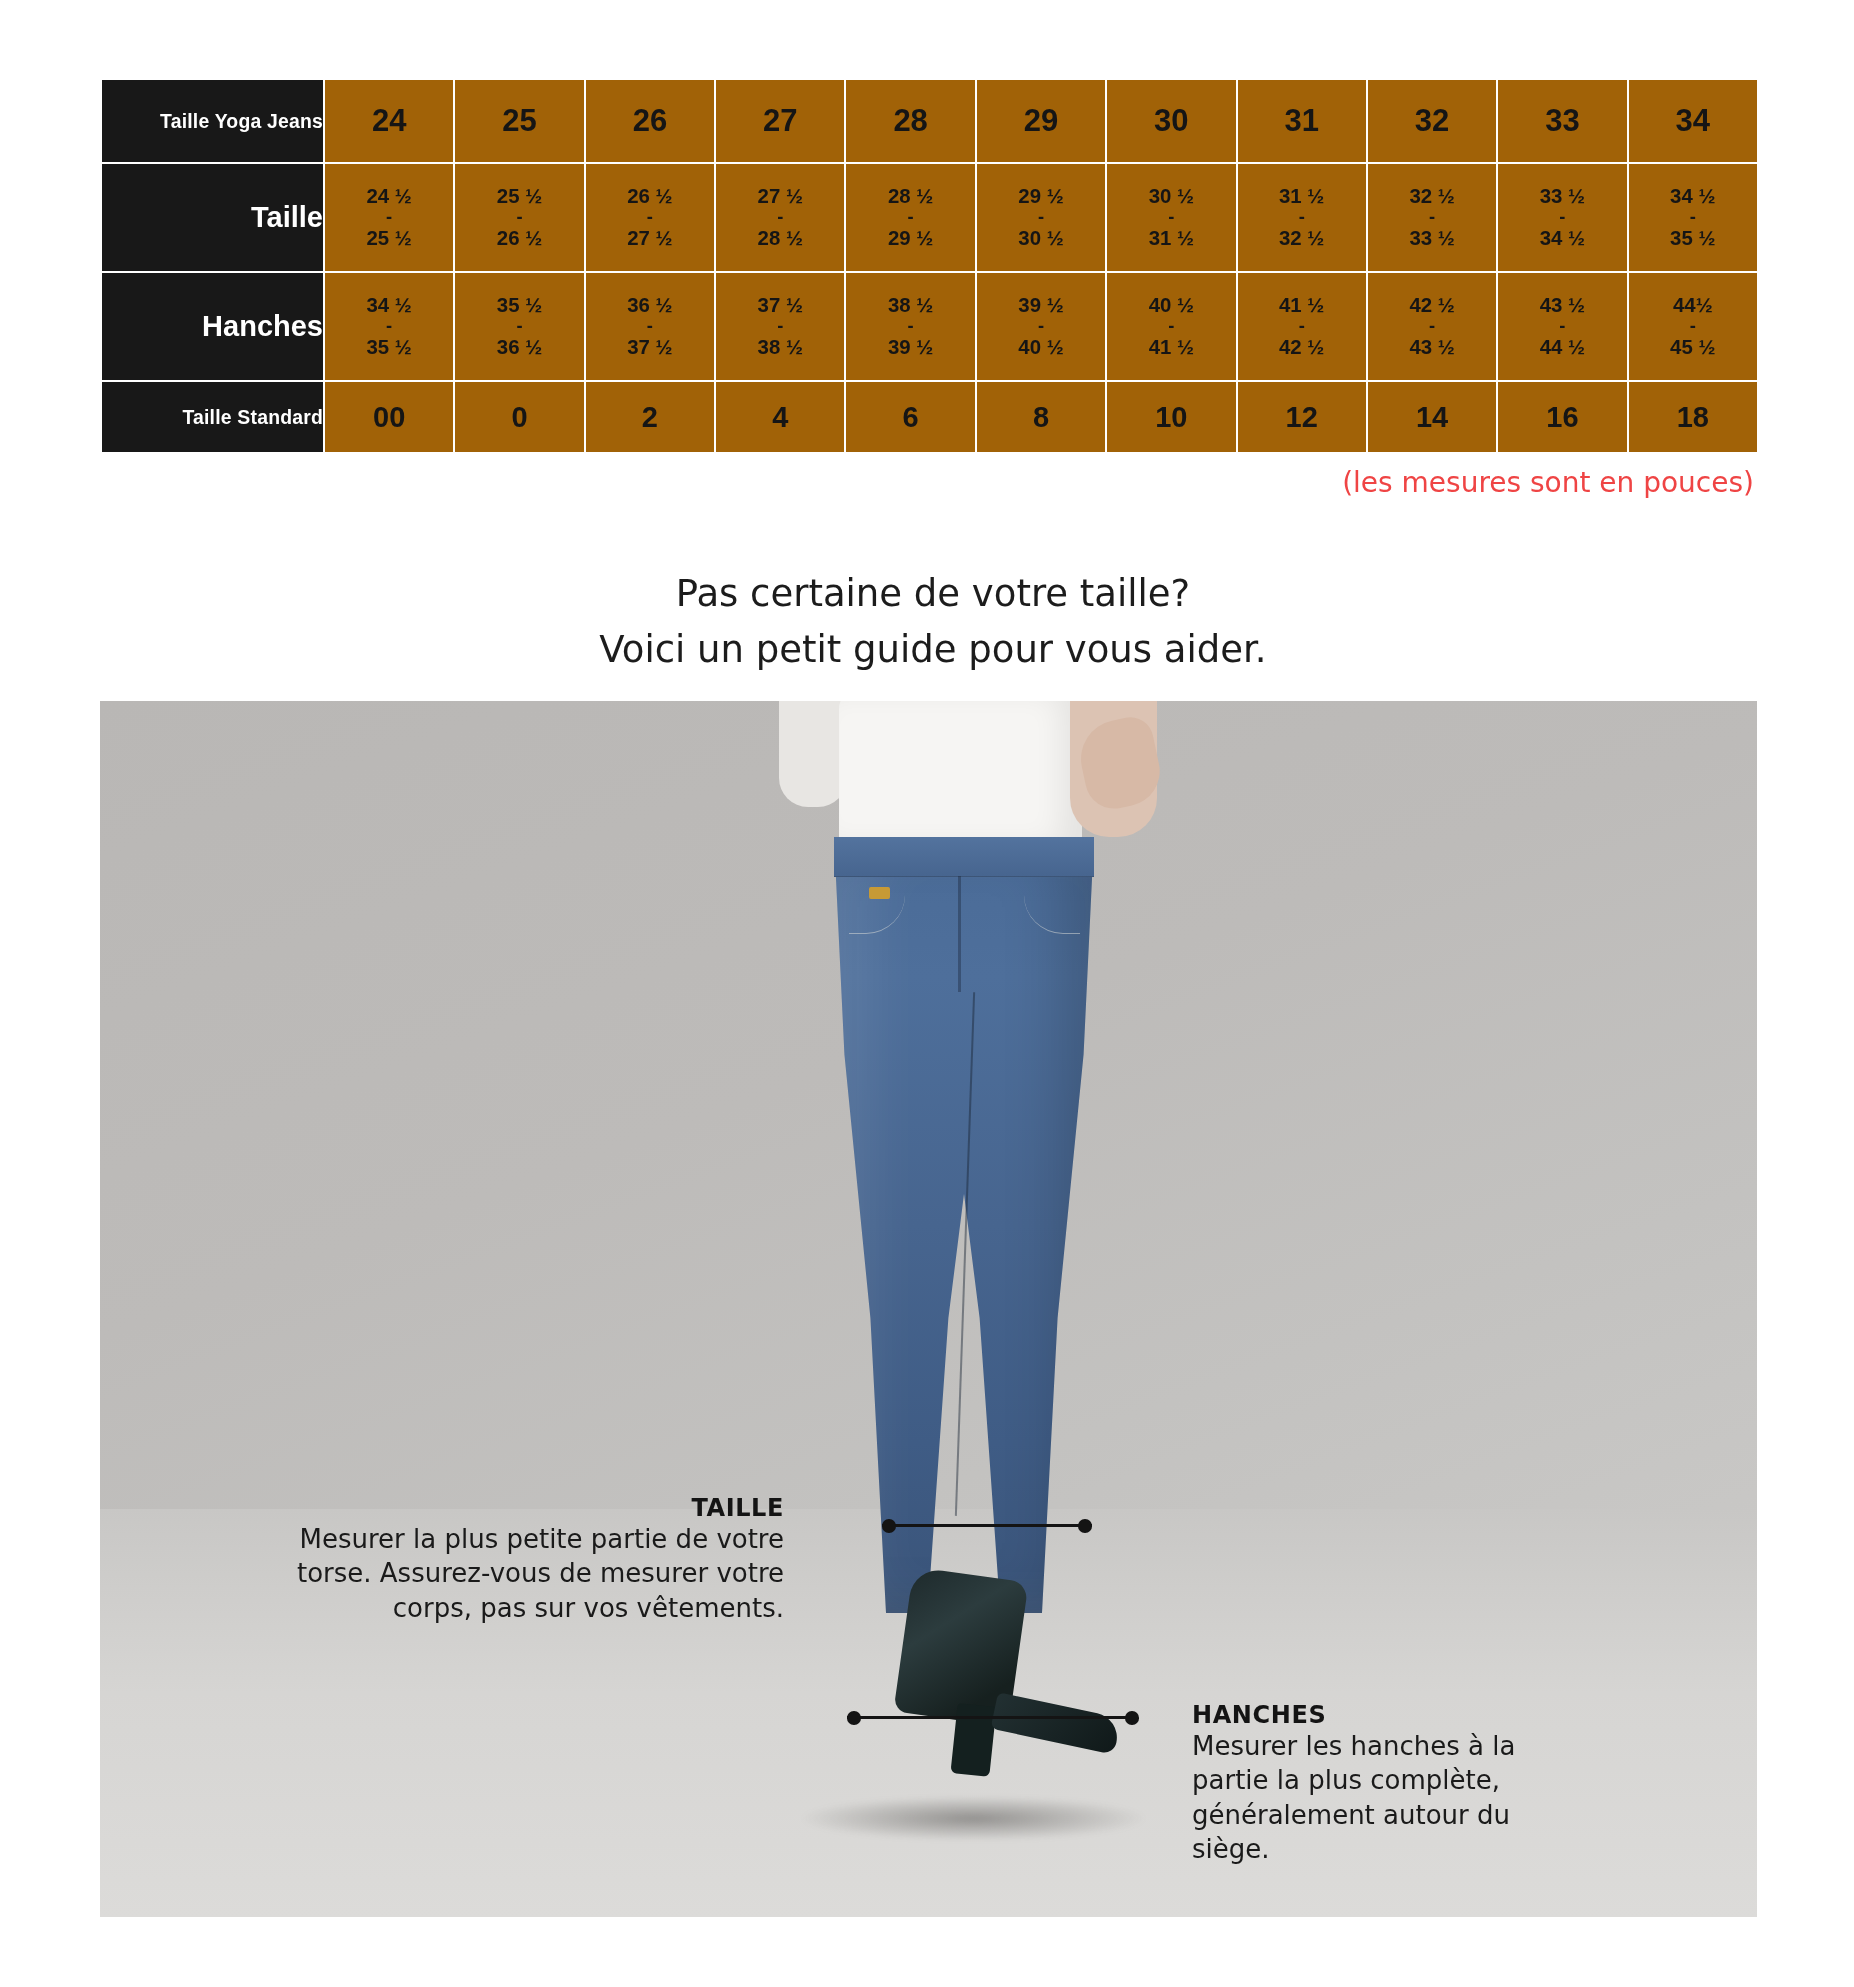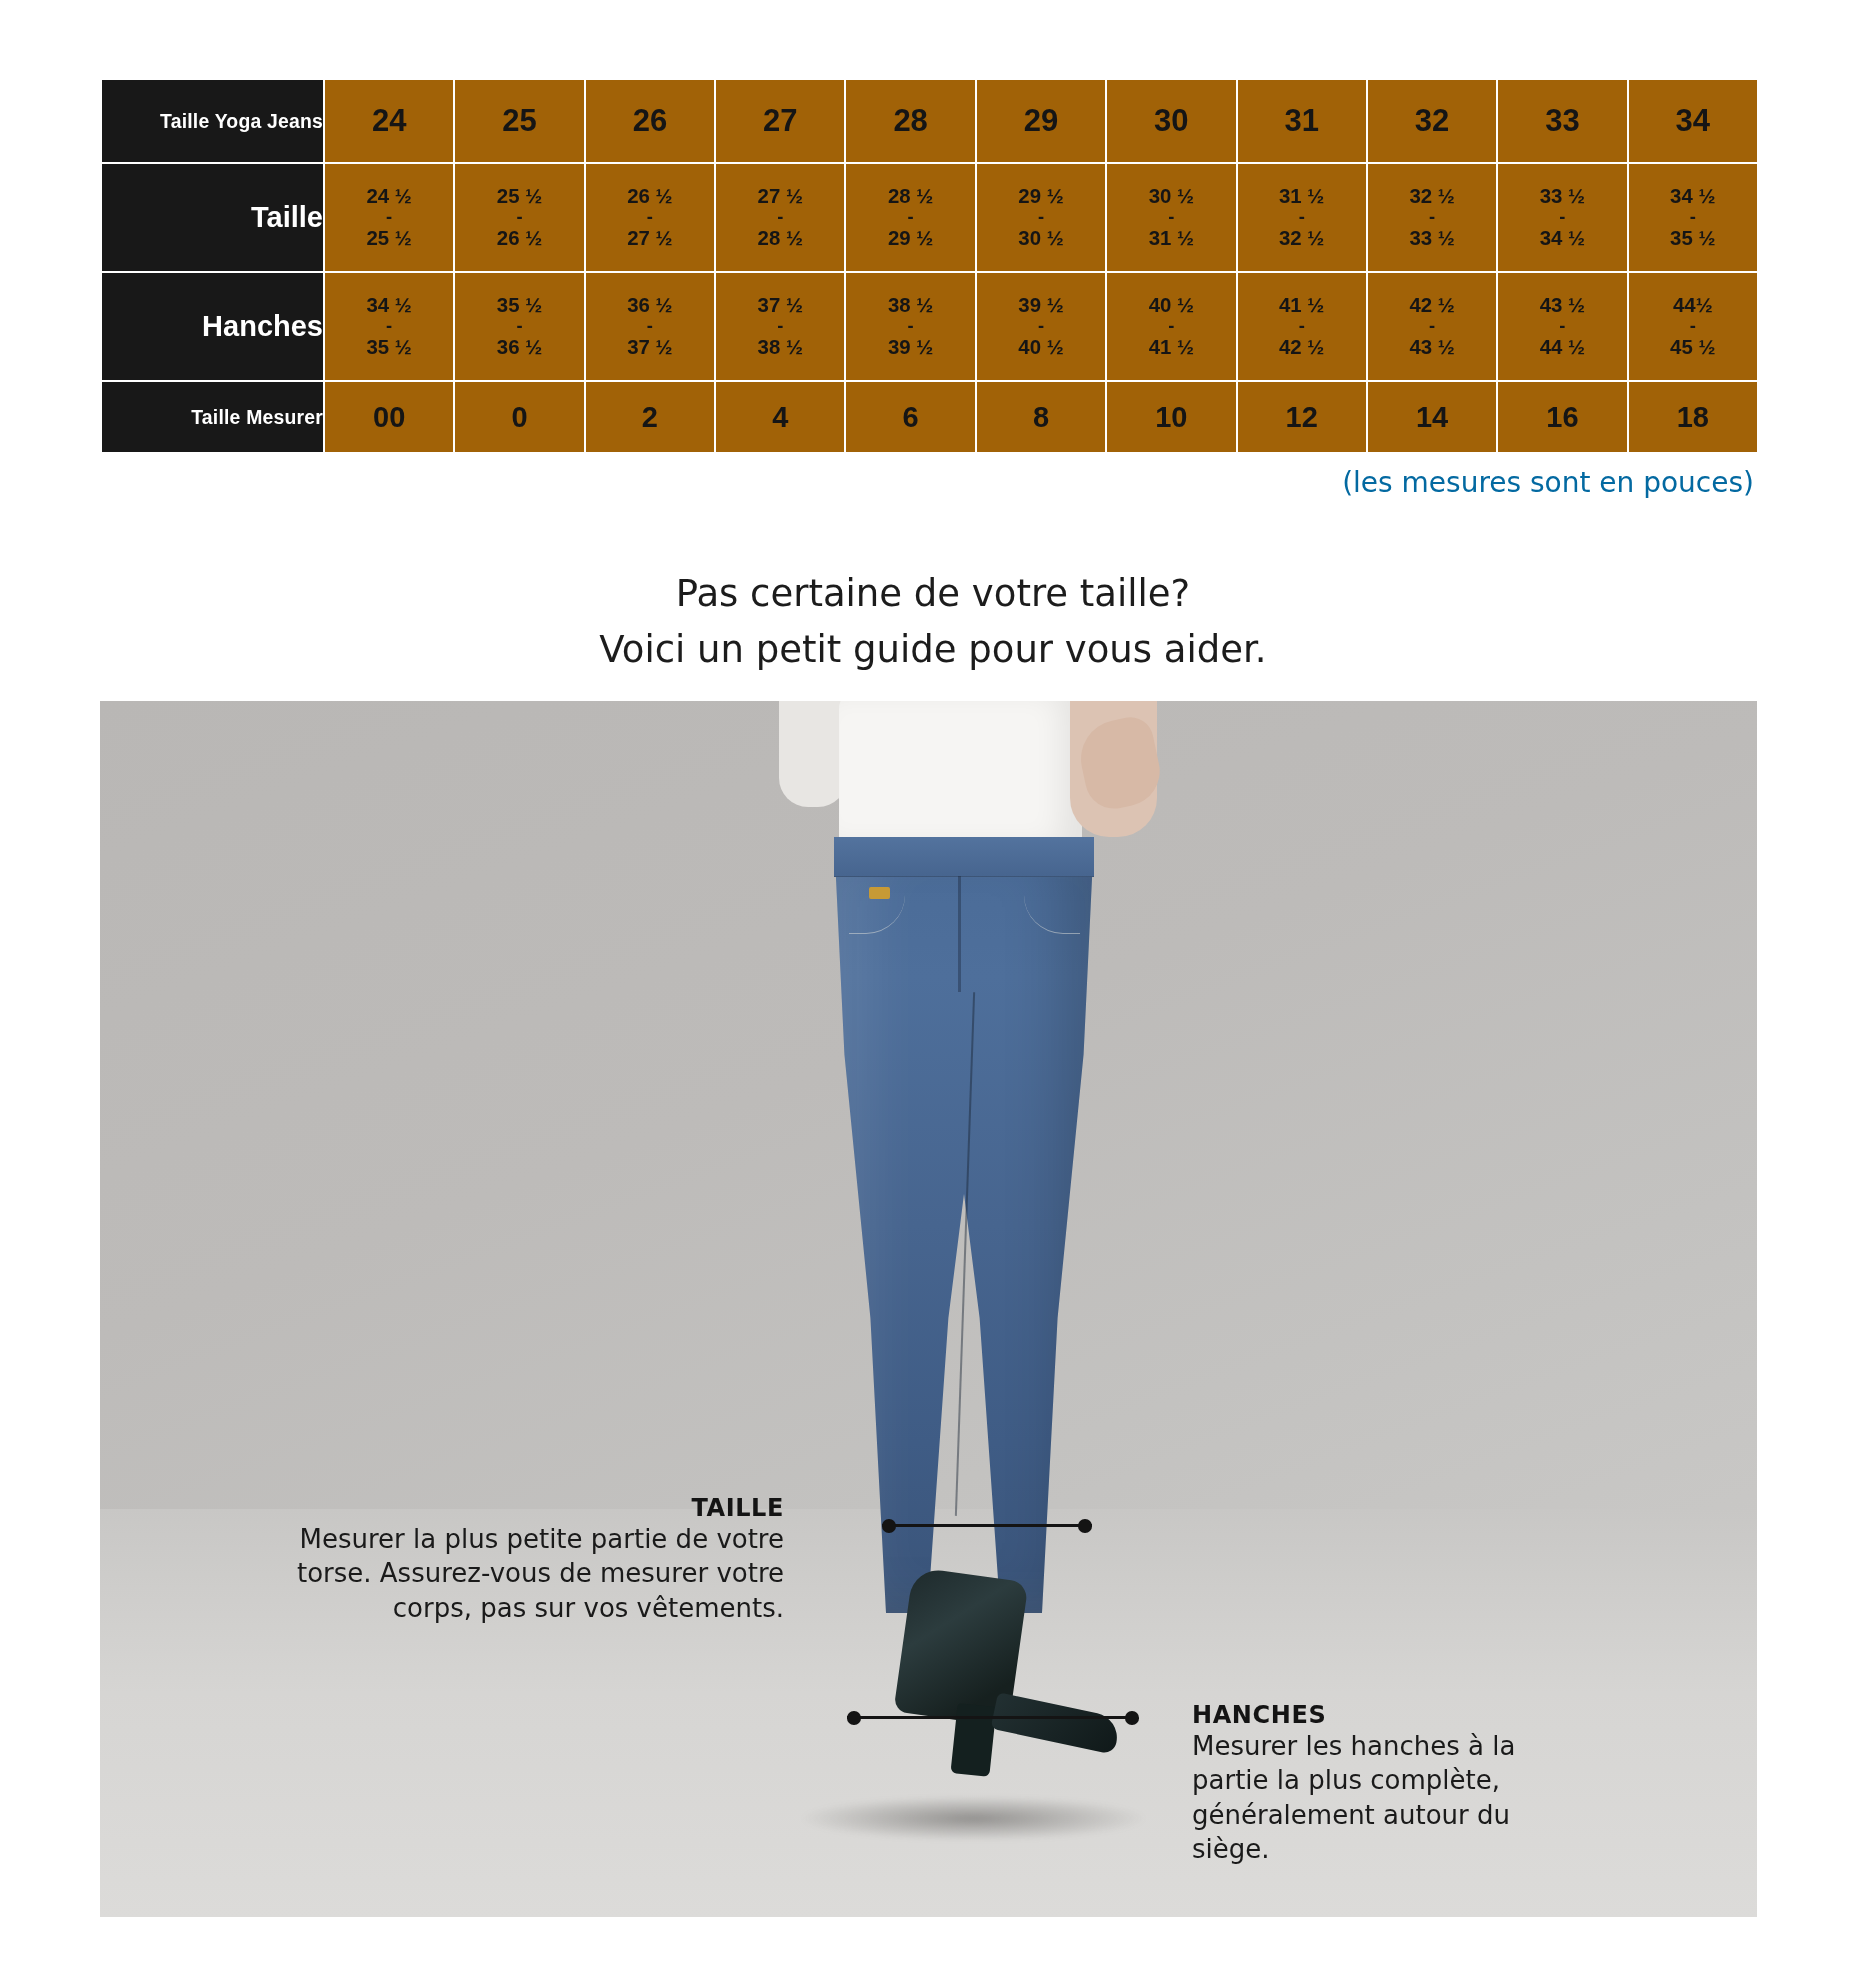--- a/index.html
+++ b/index.html
@@ -56,21 +56,21 @@
   .row-top .hdr-cell { height: 82px; }
   .row-range .hdr-cell { height: 107px; }
   .row-std .hdr-cell { height: 70px; }
   .range-dash { display: block; font-size: 18.4px; line-height: 1.0; }
 
   .units-note {
     position: absolute;
     right: 100px;
     top: 466px;
     font-size: 28px;
-    color: #0369a1;
+    color: #ef4444;
     font-family: "DejaVu Sans", sans-serif;
   }
 
   
   .headline {
     position: absolute;
     left: 0;
     top: 566px;
     width: 1854px;
     text-align: center;
@@ -372,21 +372,21 @@
           <span>44 ½</span>
         </td>
         <td class="val-cell">
           <span>44½</span>
           <span class="range-dash">-</span>
           <span>45 ½</span>
         </td>
       </tr>
 
       <tr class="row-std">
-        <th class="hdr-cell hdr-small">Taille Mesurer</th>
+        <th class="hdr-cell hdr-small">Taille Standard</th>
         <td class="val-cell">00</td>
         <td class="val-cell">0</td>
         <td class="val-cell">2</td>
         <td class="val-cell">4</td>
         <td class="val-cell">6</td>
         <td class="val-cell">8</td>
         <td class="val-cell">10</td>
         <td class="val-cell">12</td>
         <td class="val-cell">14</td>
         <td class="val-cell">16</td>

